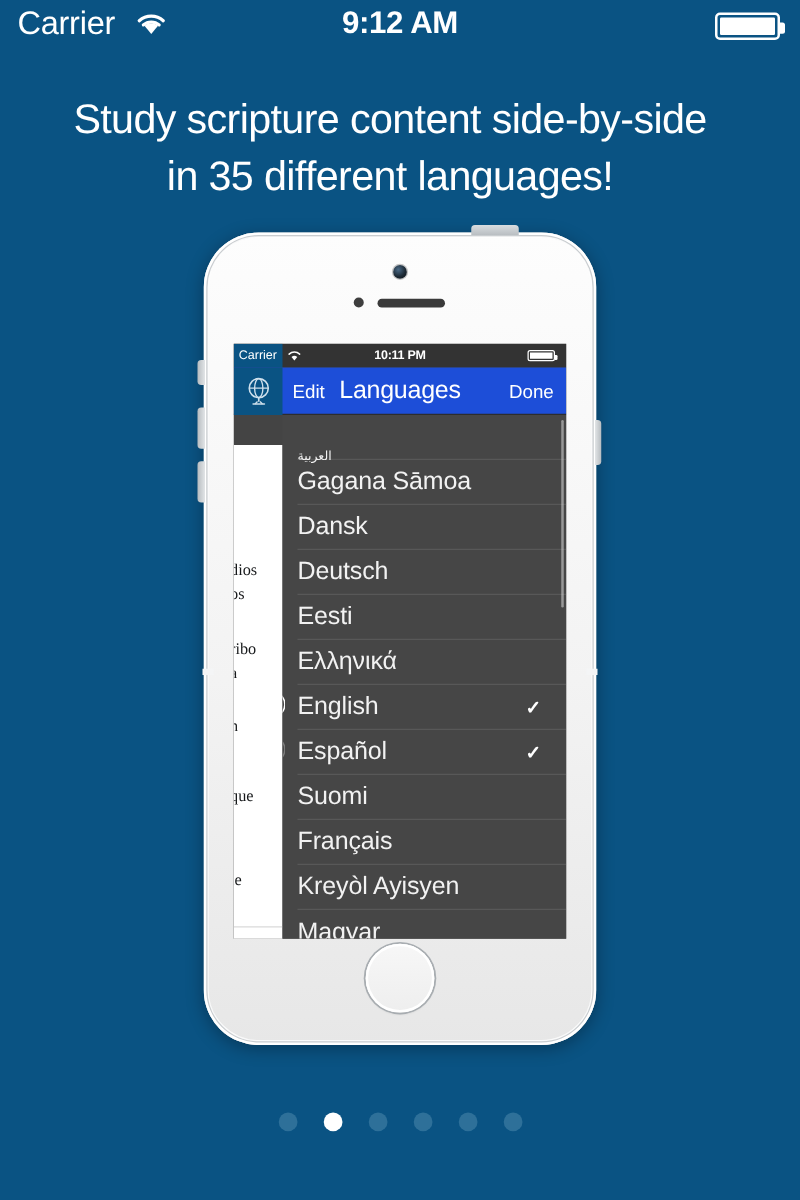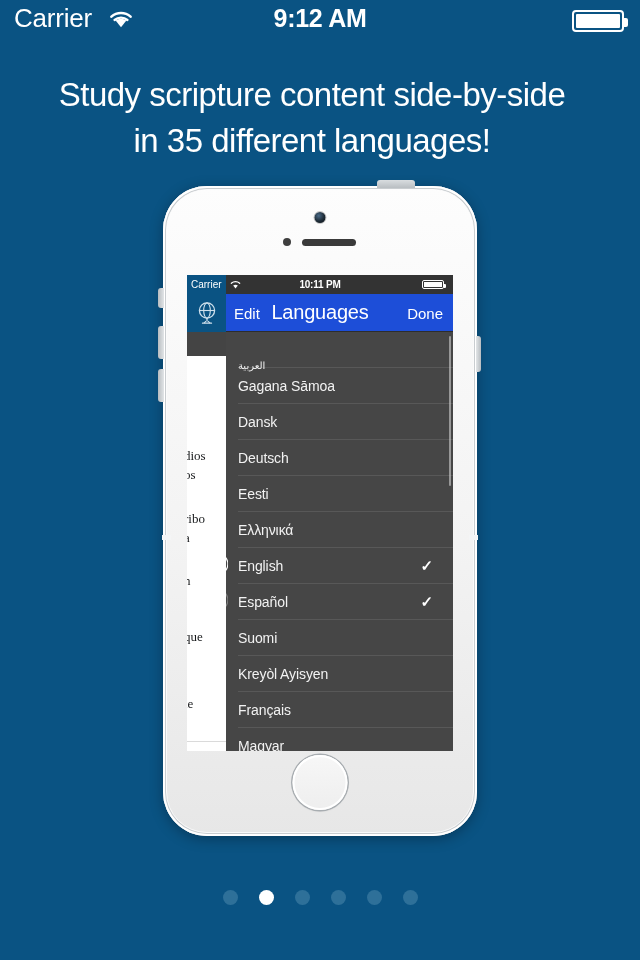--- a/index.html
+++ b/index.html
@@ -231,21 +231,21 @@
   .lang-row {
     position: relative;
     height: 36px;
     border-bottom: 1px solid #585858;
     margin-left: 12px;
     display: flex; align-items: center;
   }
   .lang-row:last-child { border-bottom: none; }
   .lang-label {
     color: #f2f2f2;
-    font-size: 14px;
+    font-size: 20px;
     letter-spacing: -0.1px;
     padding-left: 0px;
   }
   .lang-label.rtl { direction: rtl; font-size: 10px; margin-top: 31px; }
   .lang-check {
     position: absolute; right: 20px; top: 50%;
     transform: translateY(-50%);
     color: #ffffff; font-size: 15px; font-weight: 700;
   }
   .lang-speaker {
@@ -392,24 +392,24 @@
                 <path d="M12.3 2.6 a7.6 7.6 0 0 1 0 9.8" stroke="#7d7d7d" stroke-width="1.3" fill="none" stroke-linecap="round"></path>
                 <path d="M14.5 0.9 a10.4 10.4 0 0 1 0 13.2" stroke="#7d7d7d" stroke-width="1.2" fill="none" stroke-linecap="round"></path>
               </svg></span>
             <span class="lang-label">Español</span>
             <span class="lang-check">✓</span>
           </div>
           <div class="lang-row">
             <span class="lang-label">Suomi</span>
           </div>
           <div class="lang-row">
+            <span class="lang-label">Français</span>
+          </div>
+          <div class="lang-row">
             <span class="lang-label">Kreyòl Ayisyen</span>
-          </div>
-          <div class="lang-row">
-            <span class="lang-label">Français</span>
           </div>
           <div class="lang-row cut">
             <span class="lang-label">Magyar</span>
           </div>
         </div>
       <div class="list-scrollbar"></div>
     </div>
 
   </div>
 

